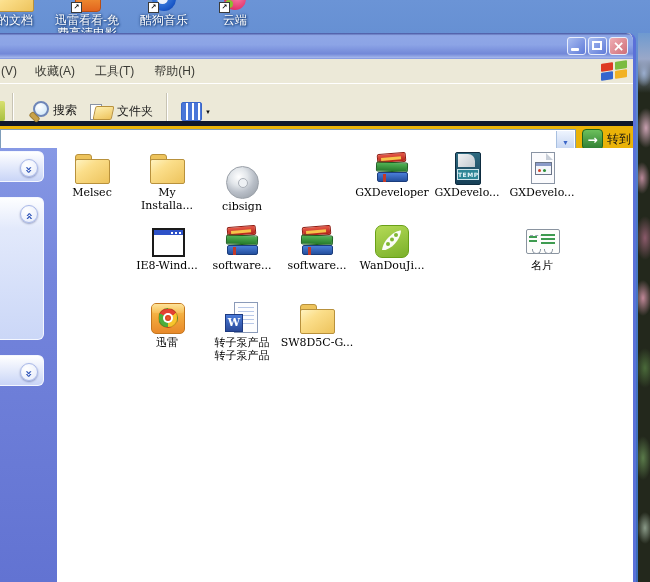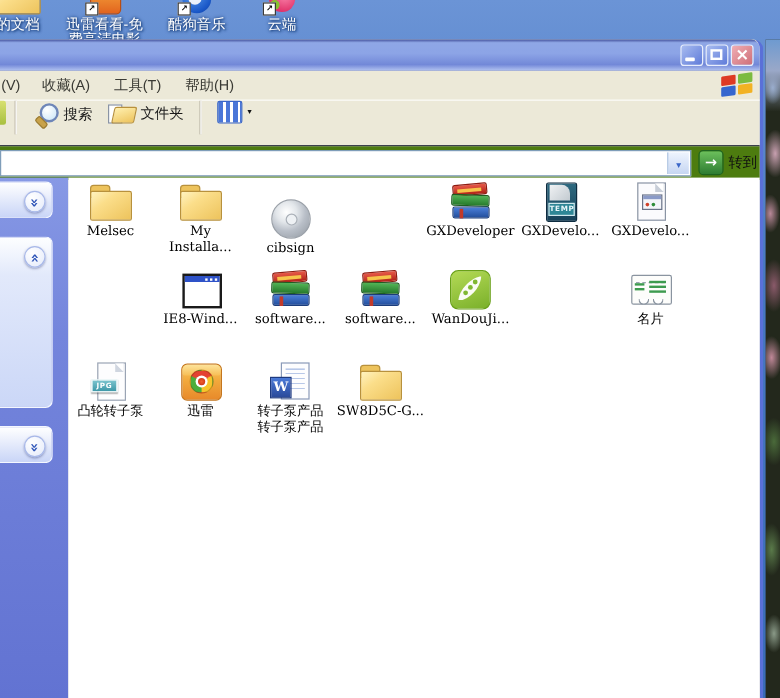--- a/index.html
+++ b/index.html
@@ -54,38 +54,38 @@
     color:#fff;font:bold 14px/16px "DejaVu Sans",sans-serif}
   
   .menubar{position:relative;height:24px;background:#ECE9D8;border-bottom:1px solid #FFFFFF;display:flex;align-items:center}
   .mitem{padding:0 10px;font-size:12px;color:#3A3A34;white-space:nowrap}
   .mitem:first-child{padding:0 8px 0 1px}
   .win-logo{position:absolute;right:3px;top:1px;width:31px;height:21px}
   .win-logo span{position:absolute;width:12px;height:8px;transform:skewY(-8deg);border-radius:1px}
   .f1{left:2px;top:3px;background:#DE3A23}.f2{left:16px;top:1px;background:#7CBB3F}
   .f3{left:2px;top:12px;background:#3566CE}.f4{left:16px;top:10px;background:#F2B223}
   
-  .toolbar{position:relative;height:37px;background:#ECE9D8;border-bottom:1px solid #0f172a;display:flex;align-items:flex-start}
+  .toolbar{position:relative;height:37px;background:#ECE9D8;border-bottom:5px solid #0f172a;display:flex;align-items:flex-end}
   .tpart{width:5px;height:20px;background:linear-gradient(180deg,#D8E070,#A8C040);border-radius:0 2px 2px 0}
   .tsep{width:1px;height:28px;background:#C8C4B4;border-right:1px solid #fff;margin:0 7px}
   .tool{display:flex;align-items:center;padding:0 6px;font-size:12px;color:#1A1A1A;white-space:nowrap}
   .mag{position:relative;width:22px;height:22px;margin-right:4px}
   .mag::before{content:"";position:absolute;left:6px;top:2px;width:12px;height:12px;border-radius:50%;
     border:2px solid #6E86B8;background:radial-gradient(circle at 35% 30%,#fff,#C8E4F8)}
   .mag::after{content:"";position:absolute;left:2px;top:15px;width:9px;height:4px;background:#C8A24A;
     border:1px solid #9A7A30;border-radius:2px;transform:rotate(45deg)}
   .fold-ic{position:relative;width:24px;height:20px;margin-right:4px}
   .fold-ic::before{content:"";position:absolute;left:1px;top:3px;width:10px;height:14px;background:#fff;border:1px solid #8A94A4}
   .fold-ic::after{content:"";position:absolute;left:5px;top:5px;width:17px;height:12px;
     background:linear-gradient(160deg,#FFF0B0,#EDC35C);border:1px solid #B8913C;border-radius:2px 2px 2px 2px;transform:skewX(-12deg)}
   .views-ic{width:19px;height:17px;border:1px solid #3A66C8;background:
     repeating-linear-gradient(90deg,#4A76D8 0 4px,#FFF 4px 6px);border-radius:2px;margin-right:3px}
   .caret{font-size:6px;color:#111;line-height:6px}
   
-  .addrbar{position:relative;height:28px;background:#4d7c0f}
+  .addrbar{position:relative;height:28px;background:#eab308}
   .addr-field{position:absolute;left:0;top:3px;width:576px;height:22px;background:#fff;
     border:1px solid #7F9DB9;box-sizing:border-box}
   .addr-input{position:absolute;left:2px;top:2px;width:550px;height:16px;border:none;outline:none;
     font:12px "Liberation Sans",sans-serif;padding:0}
   .addr-drop{position:absolute;right:1px;top:1px;width:17px;height:18px;
     background:linear-gradient(180deg,#EEF4FE,#C6D6F2);border-left:1px solid #A8C0E0;text-align:center}
   .addr-drop::before{content:"\25BC";font-size:7px;line-height:18px;color:#3A66C8}
   .go-btn{position:absolute;left:582px;top:3px;display:flex;align-items:center}
   .go-ic{width:19px;height:19px;border-radius:4px;background:linear-gradient(180deg,#6CC05C,#2E7D32);
     border:1px solid #1E6420;margin-right:4px;text-align:center}
@@ -397,28 +397,20 @@
         <div class="ic ic-card">
             <span class="cd"></span>
             <span class="g1"></span>
             <span class="g2"></span>
             <span class="n n1"></span>
             <span class="n n2"></span>
           </div>
         <div class="flabel">名片</div>
       </div>
 
-      <div class="fitem" style="left:-3px;top:152px">
-        <div class="ic ic-jpg">
-            <span class="pg"></span>
-            <span class="fold"></span>
-            <span class="bdg">JPG</span>
-          </div>
-        <div class="flabel">凸轮转子泵</div>
-      </div>
       <div class="fitem" style="left:72px;top:152px">
         <div class="ic ic-xl">
             <span class="bx"></span>
             <span class="cr"></span>
           </div>
         <div class="flabel">迅雷</div>
       </div>
       <div class="fitem" style="left:147px;top:152px">
         <div class="ic ic-word">
             <span class="pg"></span>

